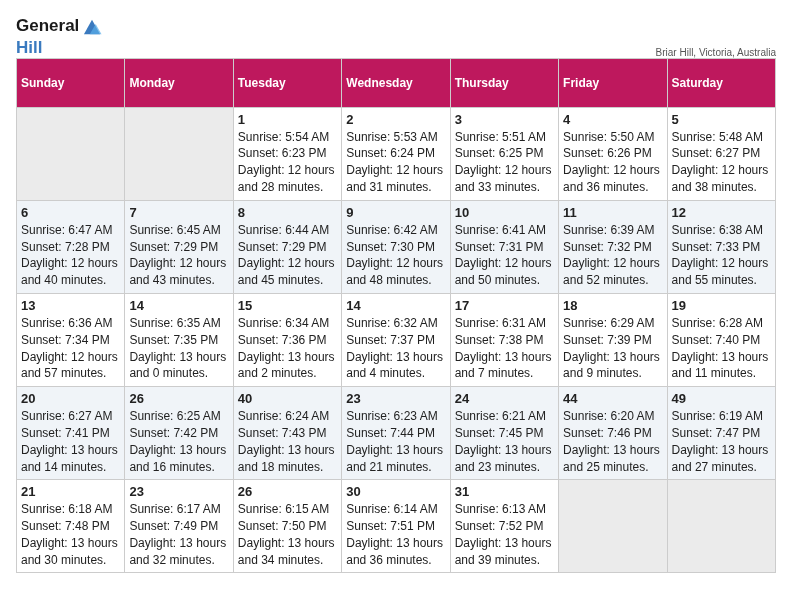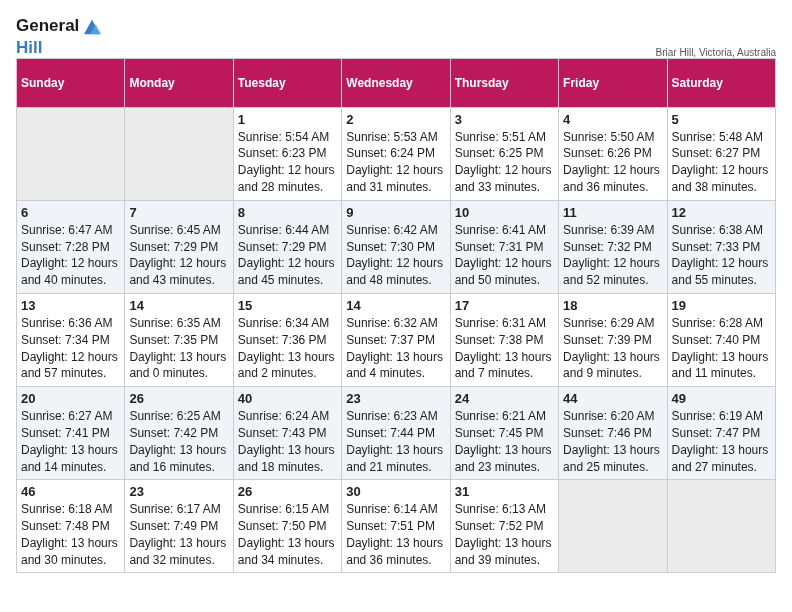--- a/index.html
+++ b/index.html
@@ -222,21 +222,21 @@
           <div class="day-num">44</div>
           <div class="day-info">Sunrise: 6:20 AM<br>Sunset: 7:46 PM<br>Daylight: 13 hours and 25 minutes.</div>
         </td>
         <td>
           <div class="day-num">49</div>
           <div class="day-info">Sunrise: 6:19 AM<br>Sunset: 7:47 PM<br>Daylight: 13 hours and 27 minutes.</div>
         </td>
       </tr>
       <tr>
         <td>
-          <div class="day-num">46</div>
+          <div class="day-num">21</div>
           <div class="day-info">Sunrise: 6:18 AM<br>Sunset: 7:48 PM<br>Daylight: 13 hours and 30 minutes.</div>
         </td>
         <td>
           <div class="day-num">23</div>
           <div class="day-info">Sunrise: 6:17 AM<br>Sunset: 7:49 PM<br>Daylight: 13 hours and 32 minutes.</div>
         </td>
         <td>
           <div class="day-num">26</div>
           <div class="day-info">Sunrise: 6:15 AM<br>Sunset: 7:50 PM<br>Daylight: 13 hours and 34 minutes.</div>
         </td>

